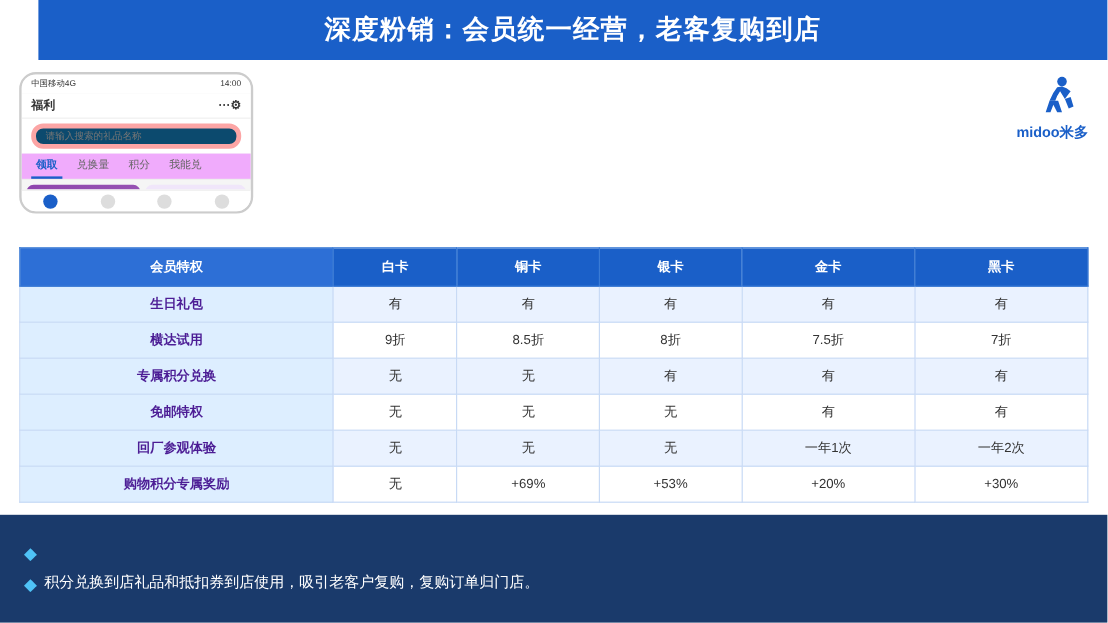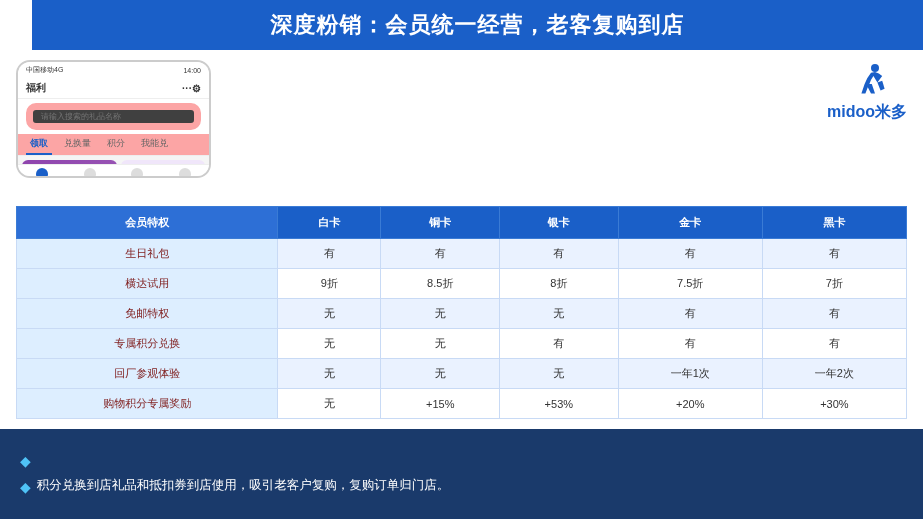--- a/index.html
+++ b/index.html
@@ -64,31 +64,31 @@
       font-size: 10px;
       font-weight: bold;
       color: #333;
     }
     .phone-search {
       background: #fff;
       padding: 4px 8px;
     }
     .phone-search input {
       width: 100%;
-      border: 7px solid #fca5a5;
+      border: 4px solid #fca5a5;
       border-radius: 10px;
       padding: 2px 8px;
       font-size: 8px;
       color: #999;
-      background: #404040;
+      background: #0c4a6e;
       outline: none;
     }
     .phone-tabs {
       display: flex;
-      background: #fca5a5;
+      background: #f0abfc;
       border-bottom: 1px solid #eee;
       padding: 0 8px;
       gap: 8px;
     }
     .phone-tab {
       font-size: 9px;
       padding: 3px 4px;
       color: #666;
       cursor: pointer;
     }
@@ -227,23 +227,23 @@
       background: #fff;
     }
     tbody td {
       padding: 7px 10px;
       text-align: center;
       border: 1px solid #c8daf5;
       color: #333;
     }
     tbody td:first-child {
       background: #ddeeff;
-      font-weight: normal;
+      font-weight: bold;
       text-align: center;
-      color: #7f1d1d;
+      color: #4c1d95;
     }
 
     
     .footer {
       background: #1a3a6b;
       color: #fff;
       padding: 8px 20px;
       font-size: 12.5px;
       line-height: 1.8;
       min-height: 90px;
@@ -271,21 +271,21 @@
       display: flex;
       flex-direction: column;
       align-items: center;
       gap: 2px;
     }
     .logo-icon {
       width: 40px;
       height: 40px;
     }
     .logo-text {
-      font-size: 16px;
+      font-size: 12px;
       color: #1a5fc8;
       font-weight: bold;
     }
   </style>
 </head>
 <body>
 
 <div class="header">
   <span>深度粉销：会员统一经营，老客复购到店</span>
 </div>
@@ -431,47 +431,47 @@
           </tr>
           <tr>
             <td>横达试用</td>
             <td>9折</td>
             <td>8.5折</td>
             <td>8折</td>
             <td>7.5折</td>
             <td>7折</td>
           </tr>
           <tr>
+            <td>专属积分兑换</td>
+            <td>无</td>
+            <td>无</td>
+            <td>有</td>
+            <td>有</td>
+            <td>有</td>
+          </tr>
+          <tr>
             <td>免邮特权</td>
             <td>无</td>
             <td>无</td>
             <td>无</td>
-            <td>有</td>
-            <td>有</td>
-          </tr>
-          <tr>
-            <td>专属积分兑换</td>
-            <td>无</td>
-            <td>无</td>
-            <td>有</td>
             <td>有</td>
             <td>有</td>
           </tr>
           <tr>
             <td>回厂参观体验</td>
             <td>无</td>
             <td>无</td>
             <td>无</td>
             <td>一年1次</td>
             <td>一年2次</td>
           </tr>
           <tr>
             <td>购物积分专属奖励</td>
             <td>无</td>
-            <td>+15%</td>
+            <td>+69%</td>
             <td>+53%</td>
             <td>+20%</td>
             <td>+30%</td>
           </tr>
         </tbody>
     </table>
   </div>
 
 </div>
 

